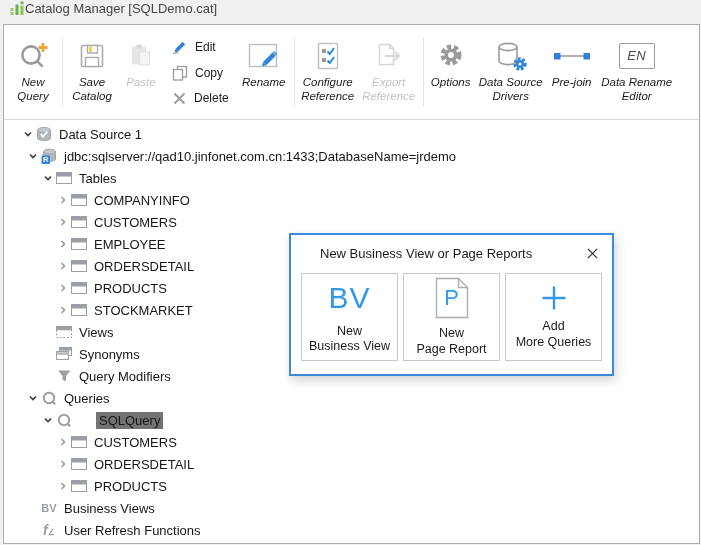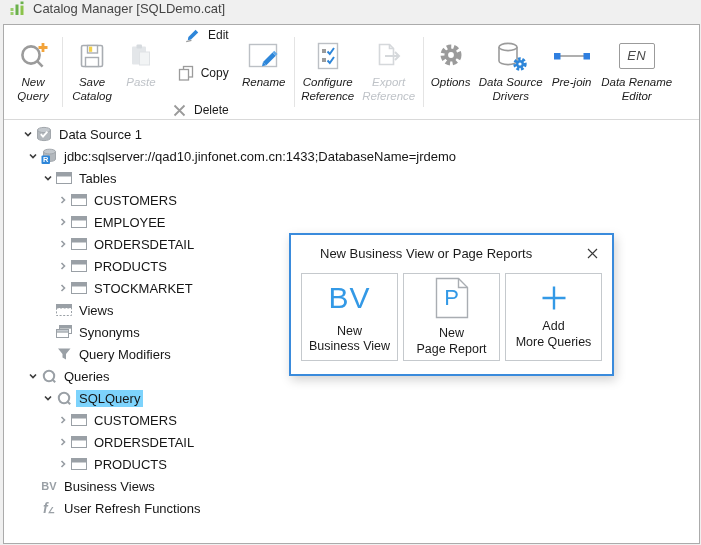--- a/index.html
+++ b/index.html
@@ -2,21 +2,21 @@
 <html><head>
 <meta charset="utf-8">
 <style>
   html,body{margin:0;padding:0;}
   body{
     width:701px;height:545px;position:relative;overflow:hidden;
     background:#f0f0f0;font-family:"Liberation Sans",sans-serif;
     -webkit-font-smoothing:antialiased;
   }
   
-  .titlebar{height:16px;display:flex;align-items:center;padding-left:9px;gap:8px;background:#f0f0f0;}
+  .titlebar{height:16px;display:flex;align-items:center;padding-left:9px;gap:0;background:#f0f0f0;}
   .titlebar .title{font-size:13px;color:#454545;}
   
   .window-body{
     position:absolute;left:3px;top:24px;right:1px;bottom:1px;
     background:#ffffff;border:1px solid #ababab;
     display:flex;flex-direction:column;box-sizing:border-box;
   }
   
   .toolbar{
     height:94px;min-height:94px;border-bottom:1px solid #d9d9d9;
@@ -24,35 +24,35 @@
   }
   .tb-btn{
     display:flex;flex-direction:column;align-items:center;justify-content:flex-start;
     padding-top:11px;text-align:center;font-size:11.5px;color:#1b1b1b;line-height:1.2;
     box-sizing:border-box;
     font-style:italic;
   }
   .tb-btn .ticon{height:40px;display:flex;align-items:center;justify-content:center;}
   .tb-btn.is-disabled{color:#bfc3c8;}
   .tb-sep{width:1px;background:#e4e4e4;margin:12px 3px;}
-  .tb-stack{display:flex;flex-direction:column;justify-content:center;gap:22px;padding:0 8px;align-items:flex-end;}
+  .tb-stack{display:flex;flex-direction:column;justify-content:center;gap:10px;padding:0 8px;}
   .tb-mini{display:flex;align-items:center;gap:7px;font-size:12px;color:#1b1b1b;}
   .en-box{
     display:inline-flex;align-items:center;justify-content:center;
     width:34px;height:24px;border:1px solid #9b9b9b;border-radius:2px;
     font-size:13px;color:#4a4a4a;letter-spacing:0.5px;
   }
   
   .tree{flex:1;background:#fff;padding-top:3px;font-size:13px;color:#161616;overflow:hidden;}
   .trow{height:22px;display:flex;align-items:center;white-space:nowrap;}
   .lv0{padding-left:17px}.lv1{padding-left:22px}.lv2{padding-left:37px}.lv3{padding-left:52px}
   .chev{width:14px;height:16px;display:inline-flex;align-items:center;justify-content:center;flex:none;}
   .ticn{width:18px;height:16px;display:inline-flex;align-items:center;justify-content:center;margin-right:3px;flex:none;}
   .tlabel{padding:1px 3px;}
-  .trow.selected .tlabel{background:#7dd3fc;}
+  .trow.selected .tlabel{background:#737373;margin-left:20px;}
   .glyph-ic{font-weight:bold;color:#9aa0a6;font-size:11px;}
   .glyph-f{font-style:italic;font-weight:bold;color:#9aa0a6;font-size:14px;}
   .glyph-f small{font-size:8px;font-style:normal;}
   
   .dialog{
     position:absolute;left:289px;top:233px;width:321px;z-index:10;
     background:#fff;border:2px solid #3a8bdc;box-shadow:2px 4px 10px rgba(0,0,0,0.18);
   }
   .dialog-head{display:flex;align-items:center;justify-content:space-between;padding:8px 9px 3px 12px;margin-left:17px;}
   .dialog-title{font-size:13px;color:#1b1b1b;}
@@ -318,20 +318,33 @@
           </svg>
         </span>
       <span class="ticn">
           <svg width="16" height="14">
             <use href="#icn-table"></use>
           </svg>
         </span>
       <span class="tlabel">Tables</span>
     </div>
 
+    <div class="trow lv3">
+      <span class="chev">
+          <svg width="10" height="10">
+            <use href="#chev-right"></use>
+          </svg>
+        </span>
+      <span class="ticn">
+          <svg width="16" height="14">
+            <use href="#icn-table"></use>
+          </svg>
+        </span>
+      <span class="tlabel">COMPANYINFO</span>
+    </div>
 
     <div class="trow lv3">
       <span class="chev">
           <svg width="10" height="10">
             <use href="#chev-right"></use>
           </svg>
         </span>
       <span class="ticn">
           <svg width="16" height="14">
             <use href="#icn-table"></use>

